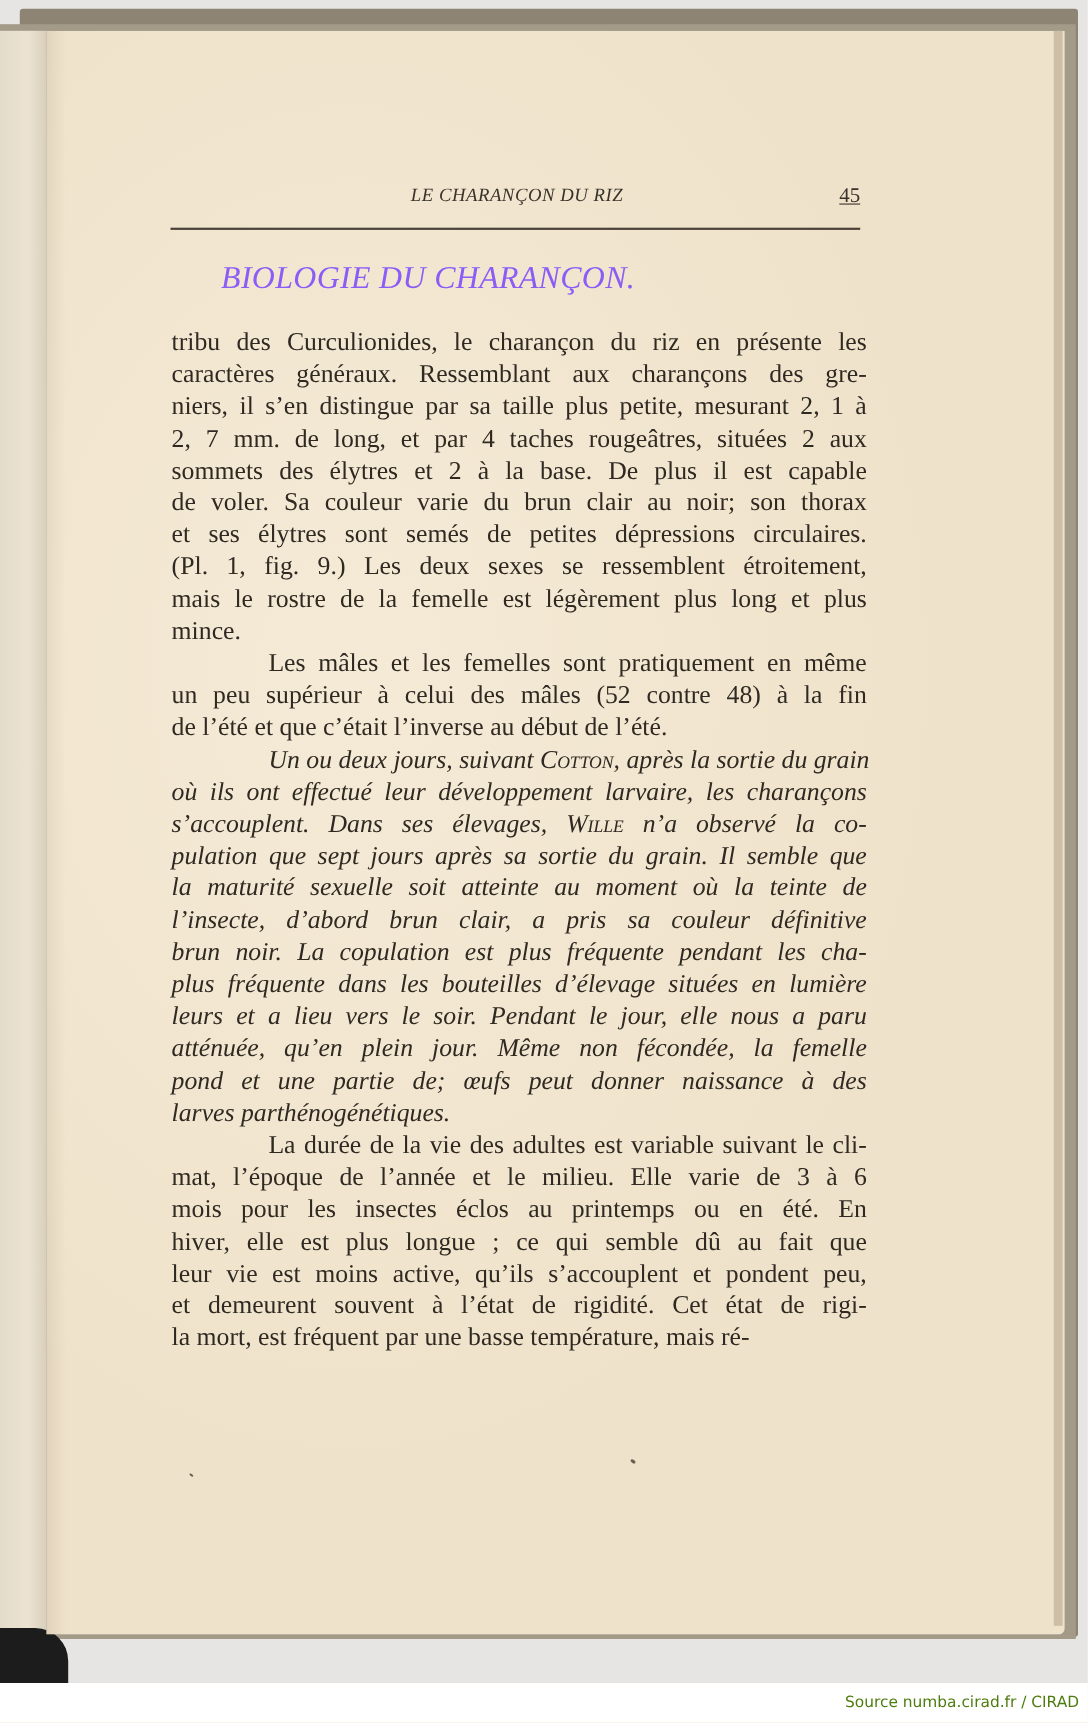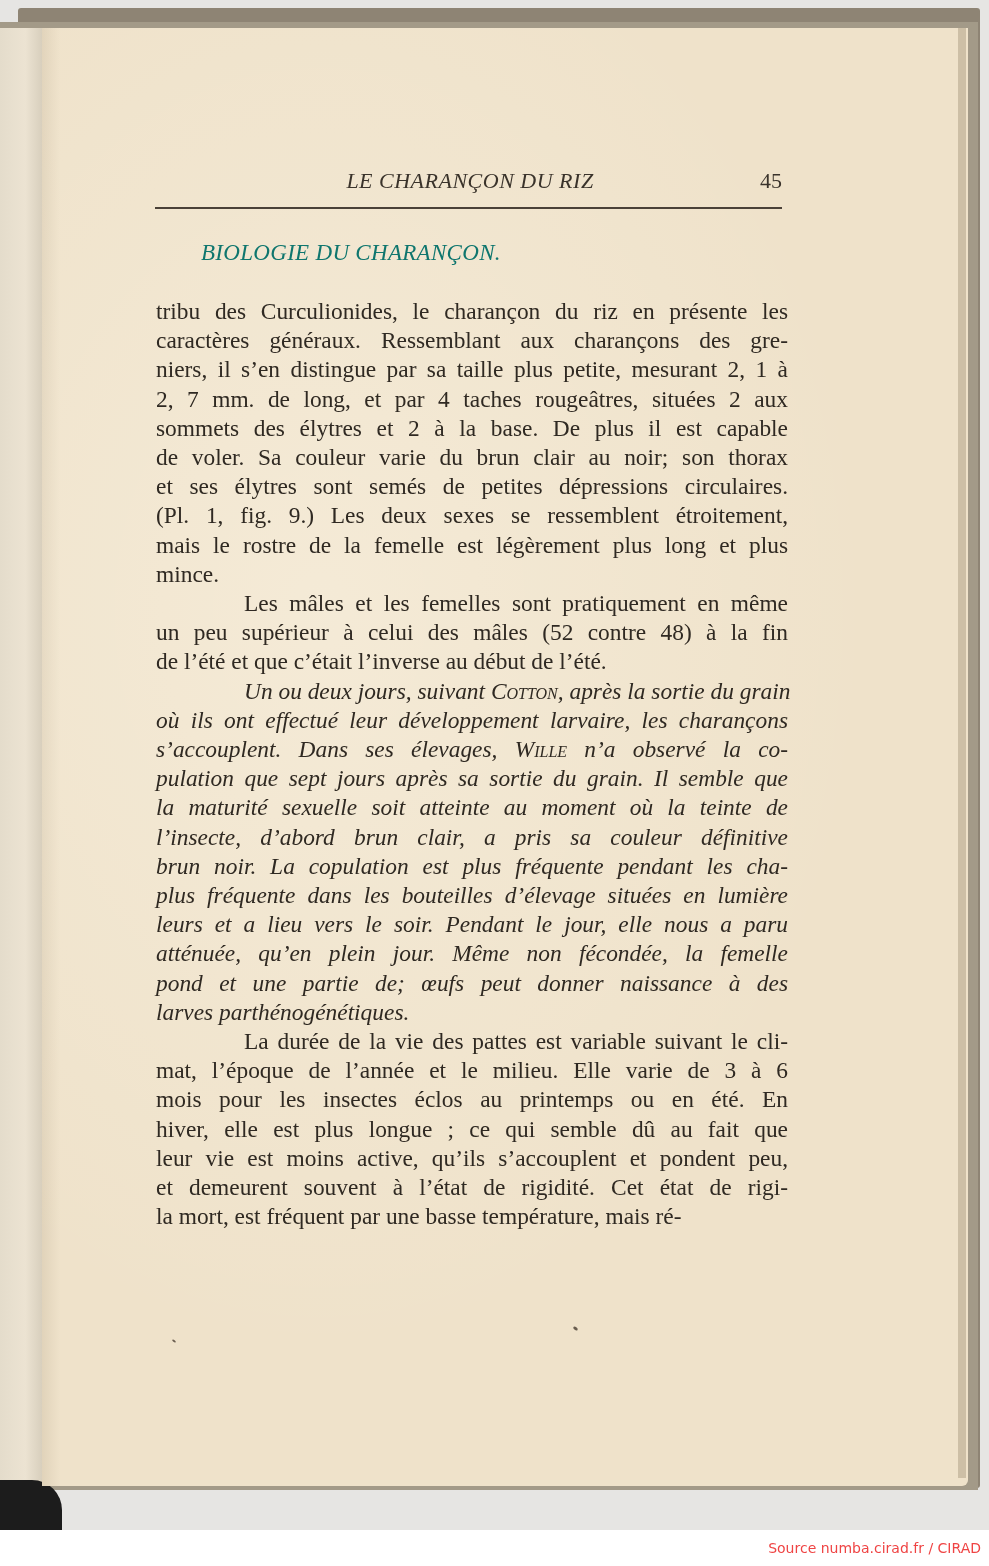--- a/index.html
+++ b/index.html
@@ -40,51 +40,51 @@
     }
     .page-right-edge {
       position: absolute; left: 958px; top: 28px; width: 8px; height: 1450px;
       background: #cdbfa6;
     }
     .running-head {
       position: absolute; left: 158px; top: 168px; width: 624px; height: 30px;
     }
     .running-title {
       position: absolute; left: 0; right: 0; top: 0; text-align: center;
-      font-style: italic; font-size: 22px; letter-spacing: 0.5px; color: #3a332b;
+      font-style: italic; font-size: 17px; letter-spacing: 0.5px; color: #3a332b;
     }
     .page-number {
-      position: absolute; right: 0; top: 0; font-size: 22px; color: #3a332b;
+      position: absolute; right: 0; top: 0; font-size: 19px; color: #3a332b; text-decoration: underline;
     }
     .rule {
       position: absolute; left: 155px; top: 207px; width: 627px; height: 2px;
       background: #4a4138;
     }
     .text-block {
       position: absolute; left: 156px; top: 238px; width: 632px;
       color: #2f2922; font-size: 23.4px; line-height: 29.2px;
     }
     .section-heading {
-      font-style: italic; font-size: 23px; margin: 0 0 29px 45px; letter-spacing: 0.3px;
-      color: #0f766e; line-height: 30px;
+      font-style: italic; font-size: 29px; margin: 0 0 29px 45px; letter-spacing: 0.3px;
+      color: #8b5cf6; line-height: 30px;
     }
     .para {
       margin: 0; text-align: justify; text-indent: 44px; hyphens: none;
     }
     .para .line {
       display: block; text-align: justify; text-align-last: justify; white-space: nowrap;
     }
     .para .line.first { text-indent: 44px; }
     .para .line.last { text-align-last: left; }
     .sc { font-variant: small-caps; }
     .it { font-style: italic; }
     .footer-source {
       position: absolute; right: 8px; top: 1540px;
       font-family: "DejaVu Sans", "Liberation Sans", sans-serif;
-      font-size: 14px; color: #ef4444;
+      font-size: 14px; color: #4d7c0f;
     }
     .speck {
       position: absolute; width: 3px; height: 3px; border-radius: 50%;
       background: #6a5e50;
     }
   </style>
 </head>
 <body>
 
 <div class="scan-bg"></div>
@@ -129,21 +129,21 @@
       <span class="line">la maturité sexuelle soit atteinte au moment où la teinte de</span>
       <span class="line">l’insecte, d’abord brun clair, a pris sa couleur définitive</span>
       <span class="line">brun noir. La copulation est plus fréquente pendant les cha-</span>
       <span class="line">plus fréquente dans les bouteilles d’élevage situées en lumière</span>
       <span class="line">leurs et a lieu vers le soir. Pendant le jour, elle nous a paru</span>
       <span class="line">atténuée, qu’en plein jour. Même non fécondée, la femelle</span>
       <span class="line">pond et une partie de; œufs peut donner naissance à des</span>
       <span class="line last">larves parthénogénétiques.</span>
     </div>
   <div class="para" style="text-indent: 0px;">
-      <span class="line first" style="padding-left: 44px;">La durée de la vie des pattes est variable suivant le cli-</span>
+      <span class="line first" style="padding-left: 44px;">La durée de la vie des adultes est variable suivant le cli-</span>
       <span class="line">mat, l’époque de l’année et le milieu. Elle varie de 3 à 6</span>
       <span class="line">mois pour les insectes éclos au printemps ou en été.  En</span>
       <span class="line">hiver, elle est plus longue ;  ce qui semble dû au fait que</span>
       <span class="line">leur vie est moins active, qu’ils s’accouplent et pondent peu,</span>
       <span class="line">et demeurent souvent à l’état de rigidité. Cet état de rigi-</span>
       <span class="line last">la mort, est fréquent par une basse température, mais ré-</span>
     </div>
 </div>
 
 <div class="speck" style="left:172px;top:1340px;width:4px;height:2px;transform:rotate(35deg);"></div>

